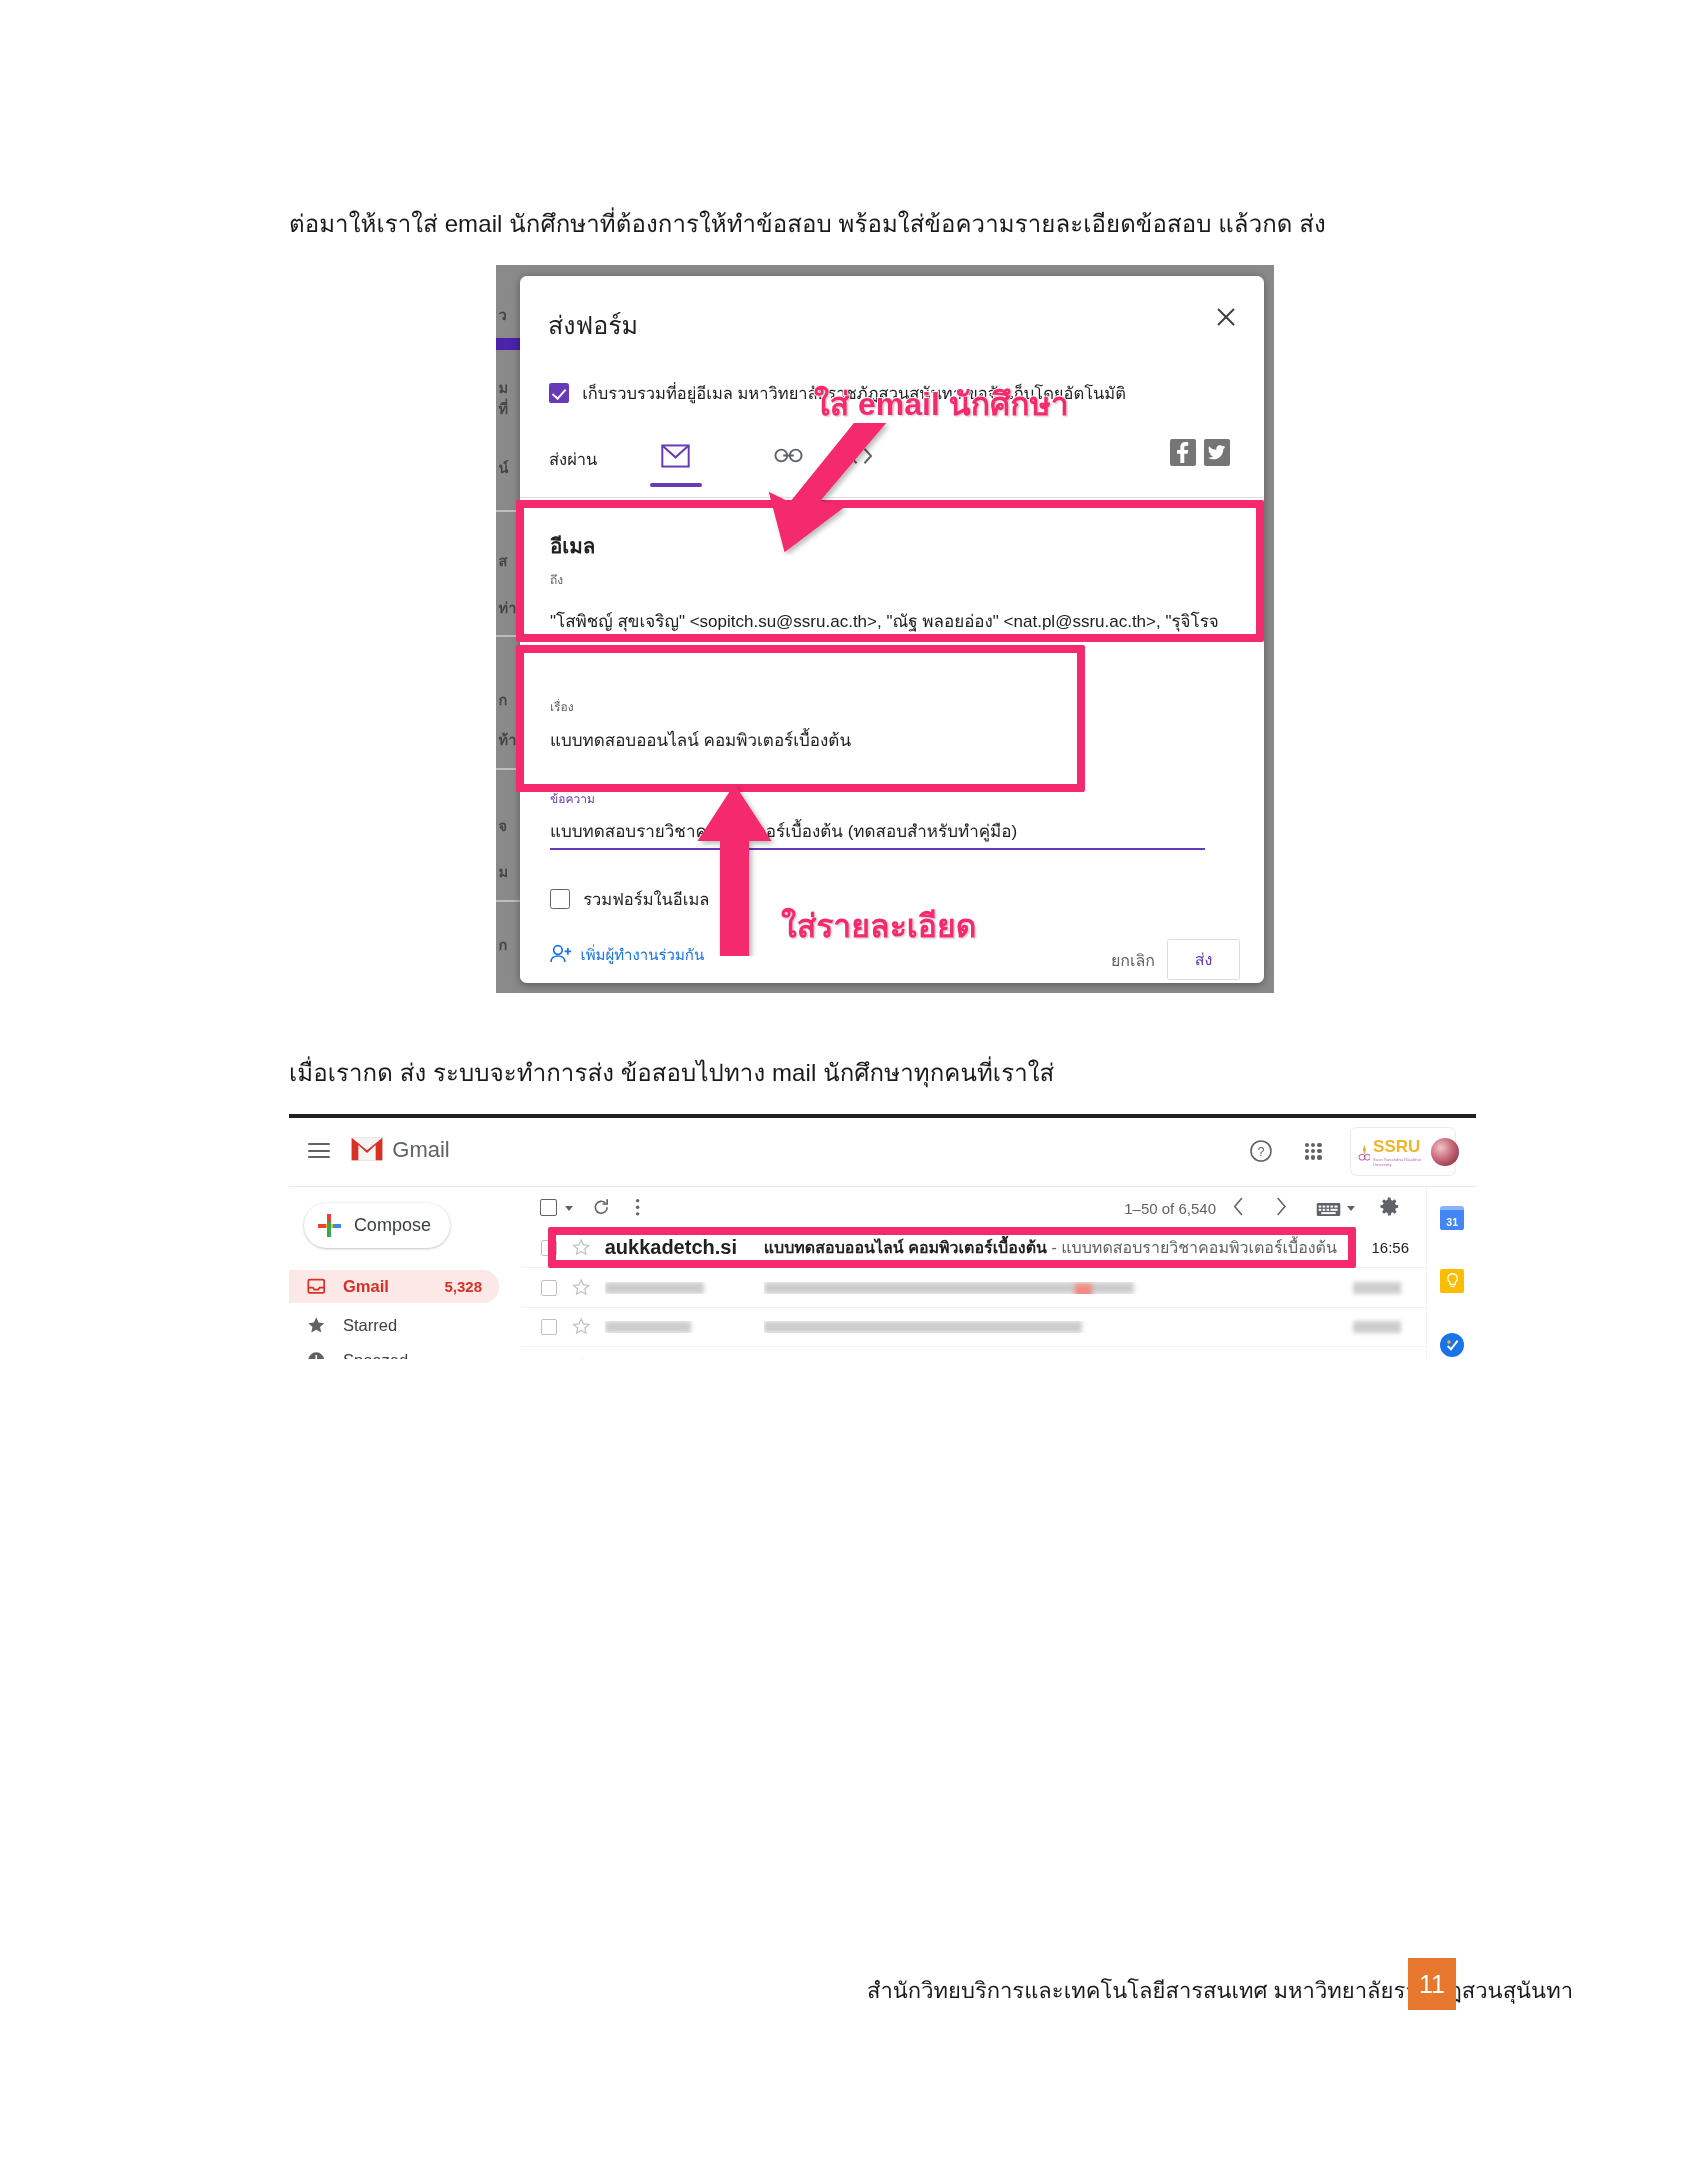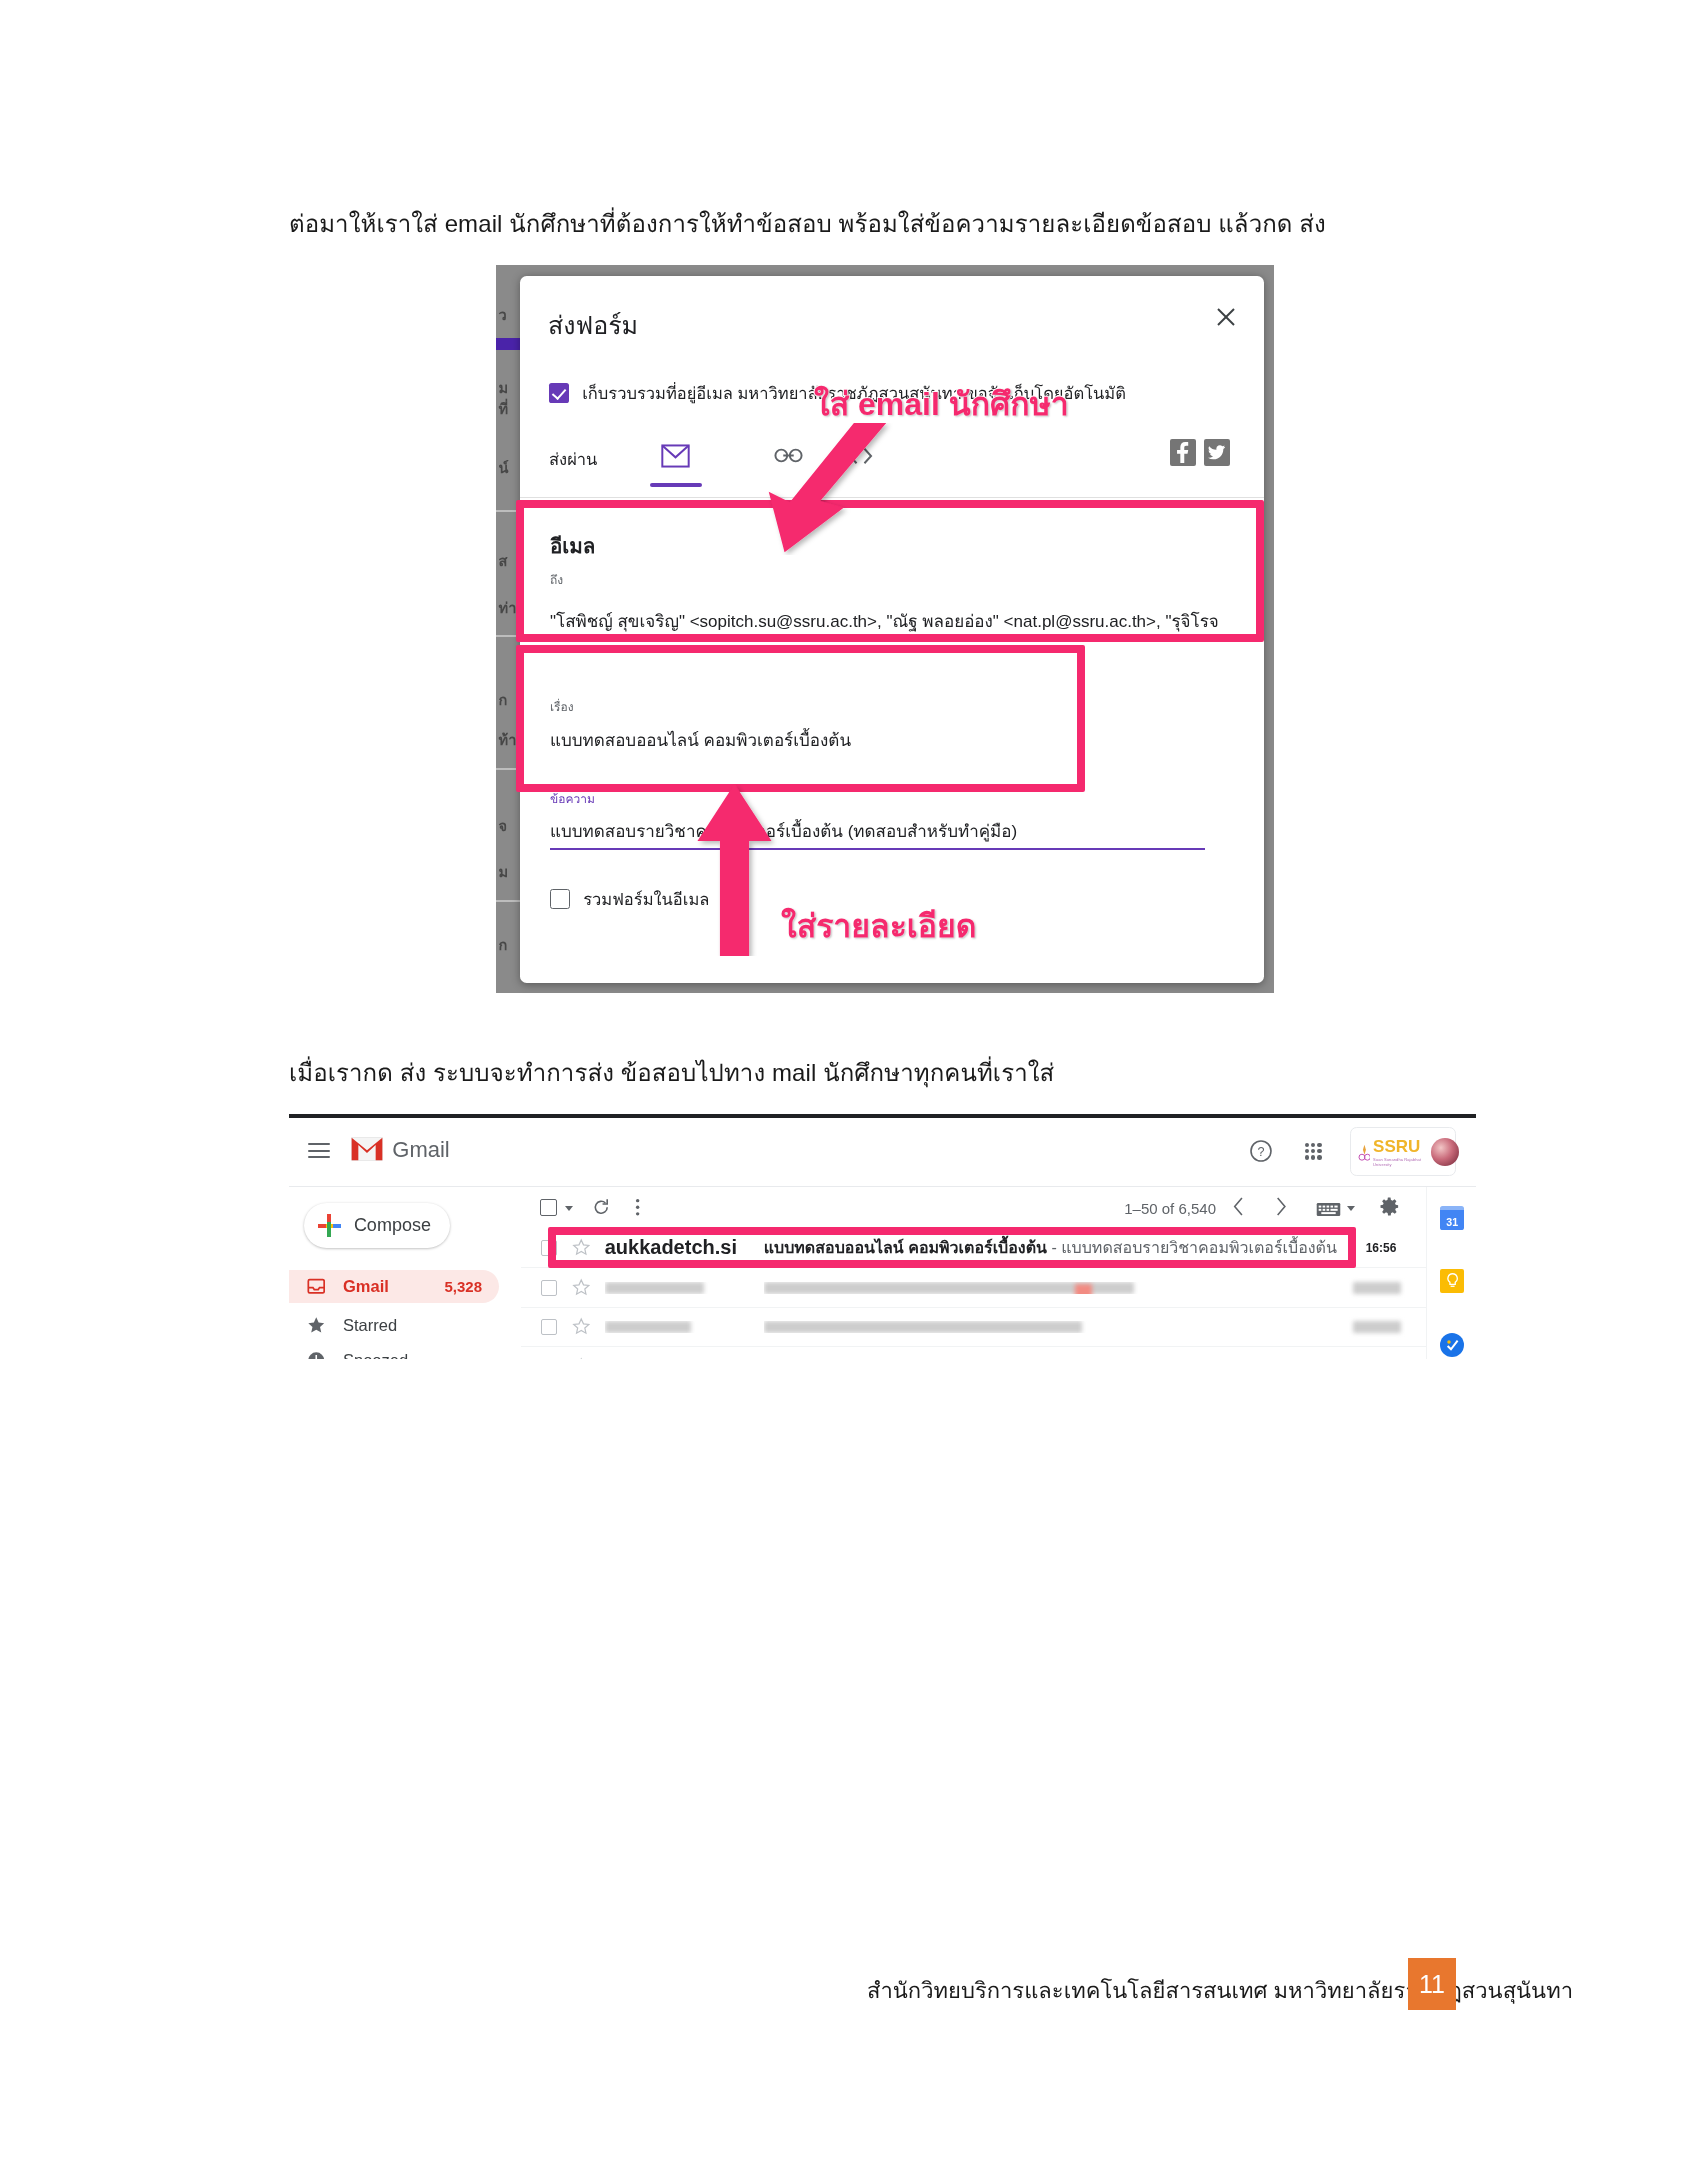--- a/index.html
+++ b/index.html
@@ -513,24 +513,24 @@
     font-size: 16px;
     white-space: nowrap;
     overflow: hidden;
     flex: 1 1 auto;
     margin-right: 10.6px;
   }
   .gm-row-subject b { color:#202124; font-weight:700; }
   .gm-row-subject span.snippet { color:#5f6368; font-weight: 400; }
   .gm-row-time {
     width: 73px;
-    text-align: center;
+    text-align: right;
     padding-right: 17px;
-    font-size: 12px;
-    font-weight: 700;
+    font-size: 15px;
+    font-weight: 400;
     color:#202124;
     flex:0 0 auto;
   }
   
   .blur-bar { background:#cdcdcd; border-radius:1.3px; filter: blur(2px); height: 12px; }
   .gm-row.redacted .gm-row-sender  { background: none; }
   .gm-row.redacted .blur-sender { width: 99px; }
   .gm-row.redacted .blur-subject { width: 370px; }
   .gm-row.redacted .blur-time   { width: 48px; margin-left:auto; margin-right: 17px; }
   .blur-pink { position:absolute; width: 17px; height: 20px; background:#f28b82; filter: blur(2px); }
@@ -680,20 +680,35 @@
 
     <div class="sf-field-label accent" id="lbl-msg">ข้อความ</div>
     <div class="sf-field-value" id="val-msg">แบบทดสอบรายวิชาคอมพิวเตอร์เบื้องต้น (ทดสอบสำหรับทำคู่มือ)</div>
     <div class="sf-underline"></div>
 
     <div class="sf-include-row">
       <div class="sf-cb-off"></div>
       <div class="sf-include-label">รวมฟอร์มในอีเมล</div>
     </div>
 
+    <div class="sf-footer">
+      <div class="sf-addcollab">
+        <span>
+          <svg width="22.5" height="20" viewBox="0 0 34 30">
+            <circle cx="12" cy="9" r="6.5" fill="none" stroke="#1a73e8" stroke-width="2.6"></circle>
+            <path d="M1.5 27c0-5.8 4.7-9 10.5-9s10.5 3.2 10.5 9" fill="none" stroke="#1a73e8" stroke-width="2.6"></path>
+            <line x1="27" y1="6" x2="27" y2="16" stroke="#1a73e8" stroke-width="2.6"></line>
+            <line x1="22" y1="11" x2="32" y2="11" stroke="#1a73e8" stroke-width="2.6"></line>
+          </svg>
+        </span>
+        <span>เพิ่มผู้ทำงานร่วมกัน</span>
+      </div>
+      <div class="sf-cancel">ยกเลิก</div>
+      <div class="sf-send-btn">ส่ง</div>
+    </div>
 
   </div>
 </div>
 
 <div class="anno-box" id="anno-box-email"></div>
 <div class="anno-box" id="anno-box-msg"></div>
 
 <div class="anno-text" id="anno-text-email">ใส่ email นักศึกษา</div>
 <div class="anno-text" id="anno-text-detail">ใส่รายละเอียด</div>
 

